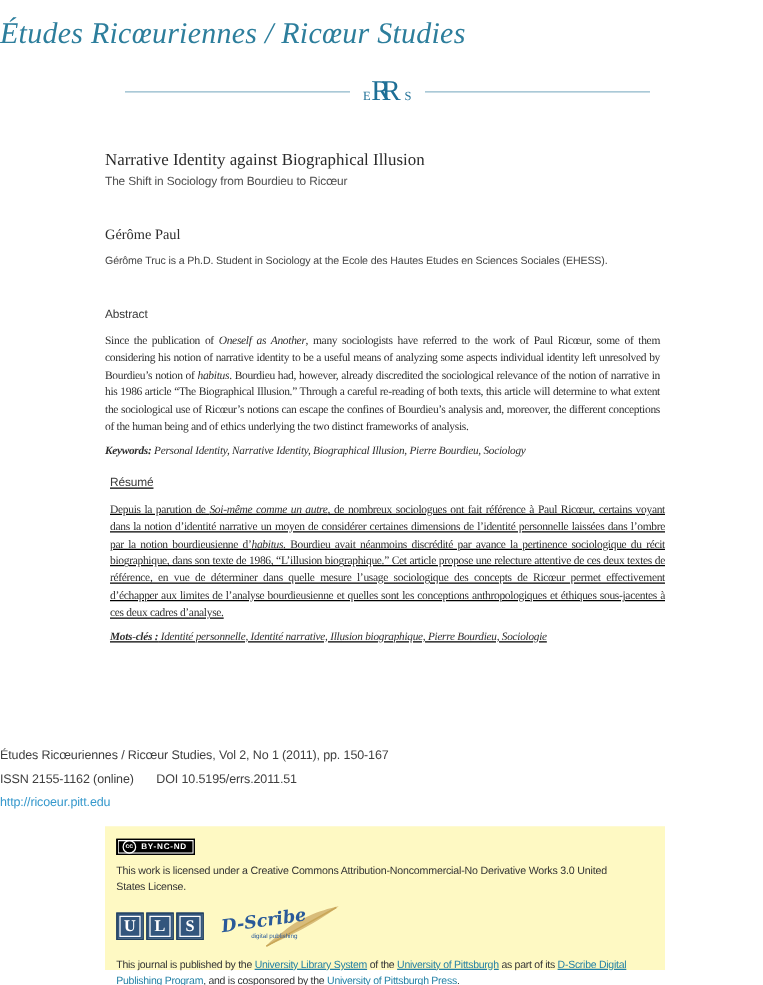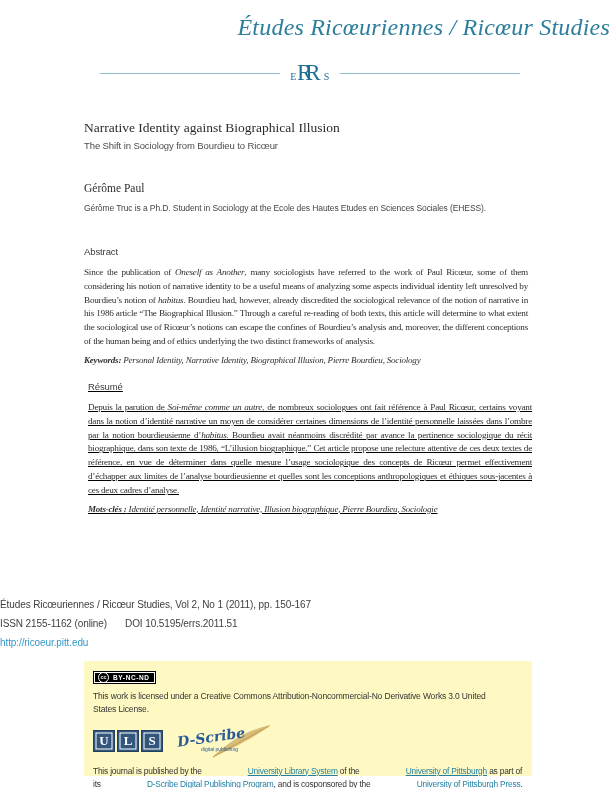--- a/index.html
+++ b/index.html
@@ -5,21 +5,21 @@
   html,body{margin:0;padding:0;}
   body{
     width:610px;height:788px;position:relative;background:#ffffff;
     font-family:"Liberation Sans",sans-serif;overflow:hidden;
     -webkit-font-smoothing:antialiased;
   }
   .abs{position:absolute;}
 
   
   .journal-title{
-    top:14px;left:0;width:610px;text-align:right;
+    top:14px;left:0;width:610px;text-align:left;
     font-family:"Liberation Serif",serif;font-style:italic;
     font-size:24px;color:#2d7e9c;letter-spacing:.2px;
   }
   .logo-row{
     top:60px;left:100px;width:420px;height:26px;
     display:flex;align-items:center;
   }
   .logo-row .rule{flex:1;height:0;border-top:1px solid #8fb8ca;}
   .errs-logo{
     display:flex;align-items:baseline;margin:0 10px;
@@ -102,21 +102,21 @@
     font-family:"DejaVu Serif",serif;font-style:italic;font-weight:bold;
     font-size:14px;color:#2a5a99;
   }
   .dscribe-tagline{
     position:absolute;left:24px;top:23px;font-size:5px;color:#2a5a99;
   }
   .pub-text{
     margin-top:6px;width:430px;font-size:8.4px;line-height:1.6;
     color:#333;letter-spacing:-.2px;
   }
-  .flink{color:#2380a5;text-decoration:underline;cursor:pointer;margin-left:44px;}
+  .flink{color:#2380a5;text-decoration:underline;cursor:pointer;}
 </style>
 </head>
 <body>
 
 <div class="abs journal-title">Études Ricœuriennes / Ricœur Studies</div>
 
 <div class="abs logo-row">
   <div class="rule"></div>
   <div class="errs-logo">
     <span class="sm">E</span>

